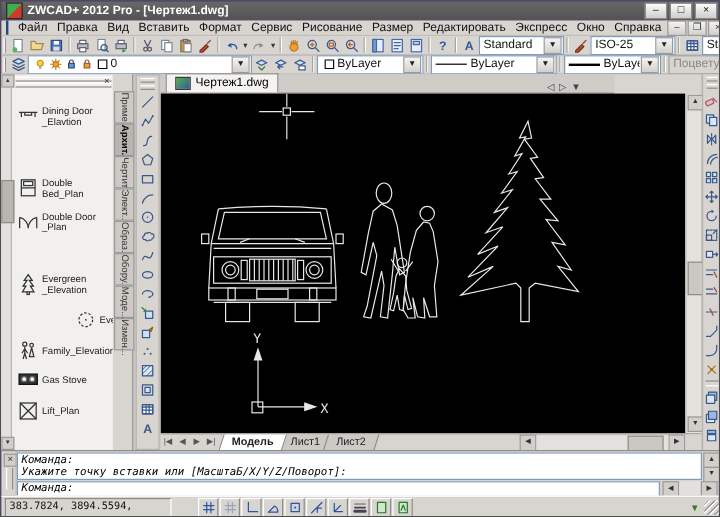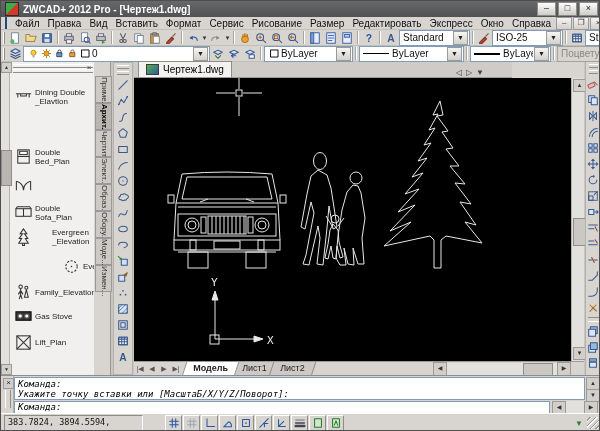--- a/index.html
+++ b/index.html
@@ -433,49 +433,41 @@
           <div class="grip-h"></div>
         <div id="pal-close">×</div>
       </div>
       <div id="pal-items" class="abs">
           <div class="pal-item" style="top: 12px;">
             <span class="pal-ico">
               <svg width="19" height="19" viewBox="0 0 20 20" fill="none" stroke-width="1.1">
                 <path d="M2 7h16M4 7v4M16 7v4M7 7v2.5h6V7" stroke="#333"></path>
               </svg>
             </span>
-            <span class="pal-label">Dining Double _Elavtion</span>
+            <span class="pal-label">Dining Door _Elavtion</span>
           </div>
           <div class="pal-item" style="top: 72px;">
             <span class="pal-ico">
               <svg width="19" height="19" viewBox="0 0 20 20" fill="none" stroke-width="1.1">
                 <rect x="4" y="3" width="12" height="14" stroke="#333"></rect>
                 <rect x="6" y="4.5" width="8" height="3.5" fill="#fff" stroke="#333"></rect>
                 <path d="M4 10h12" stroke="#333"></path>
               </svg>
             </span>
             <span class="pal-label">Double Bed_Plan</span>
           </div>
           <div class="pal-item" style="top: 100px;">
             <span class="pal-ico">
               <svg width="19" height="19" viewBox="0 0 20 20" fill="none" stroke-width="1.1">
                 <path d="M2.5 16V6.5M2.5 6.5a9.5 9.5 0 0 1 7.5 9.5M17.5 16V6.5M17.5 6.5a9.5 9.5 0 0 0-7.5 9.5" stroke="#333"></path>
               </svg>
             </span>
-          </div>
-          <div class="pal-item" style="top: 128px;">
-            <span class="pal-ico">
-              <svg width="19" height="19" viewBox="0 0 20 20" fill="none" stroke-width="1.1">
-                <rect x="2" y="6" width="16" height="8" stroke="#333"></rect>
-                <path d="M10 6v8M2 6l1.5-2h13L18 6" stroke="#333"></path>
-              </svg>
-            </span>
-            <span class="pal-label">Double Sofa_Plan</span>
-          </div>
-          <div class="pal-item" style="top: 152px; gap: 17px;">
+            <span class="pal-label">Double Door _Plan</span>
+          </div>
+          <div class="pal-item" style="top: 152px;">
             <span class="pal-ico">
               <svg width="19" height="19" viewBox="0 0 20 20" fill="none" stroke-width="1.1">
                 <path d="M10 2l-3.5 5h2.5l-3.5 5h2.5L5 17h10l-3-5h2.5l-3.5-5h2.5z" stroke="#333"></path>
                 <path d="M9 17v2.5h2V17" stroke="#333"></path>
               </svg>
             </span>
             <span class="pal-label">Evergreen _Elevation</span>
           </div>
           <div class="pal-item" style="top: 182px; margin-left: 48px;">
             <span class="pal-ico">

